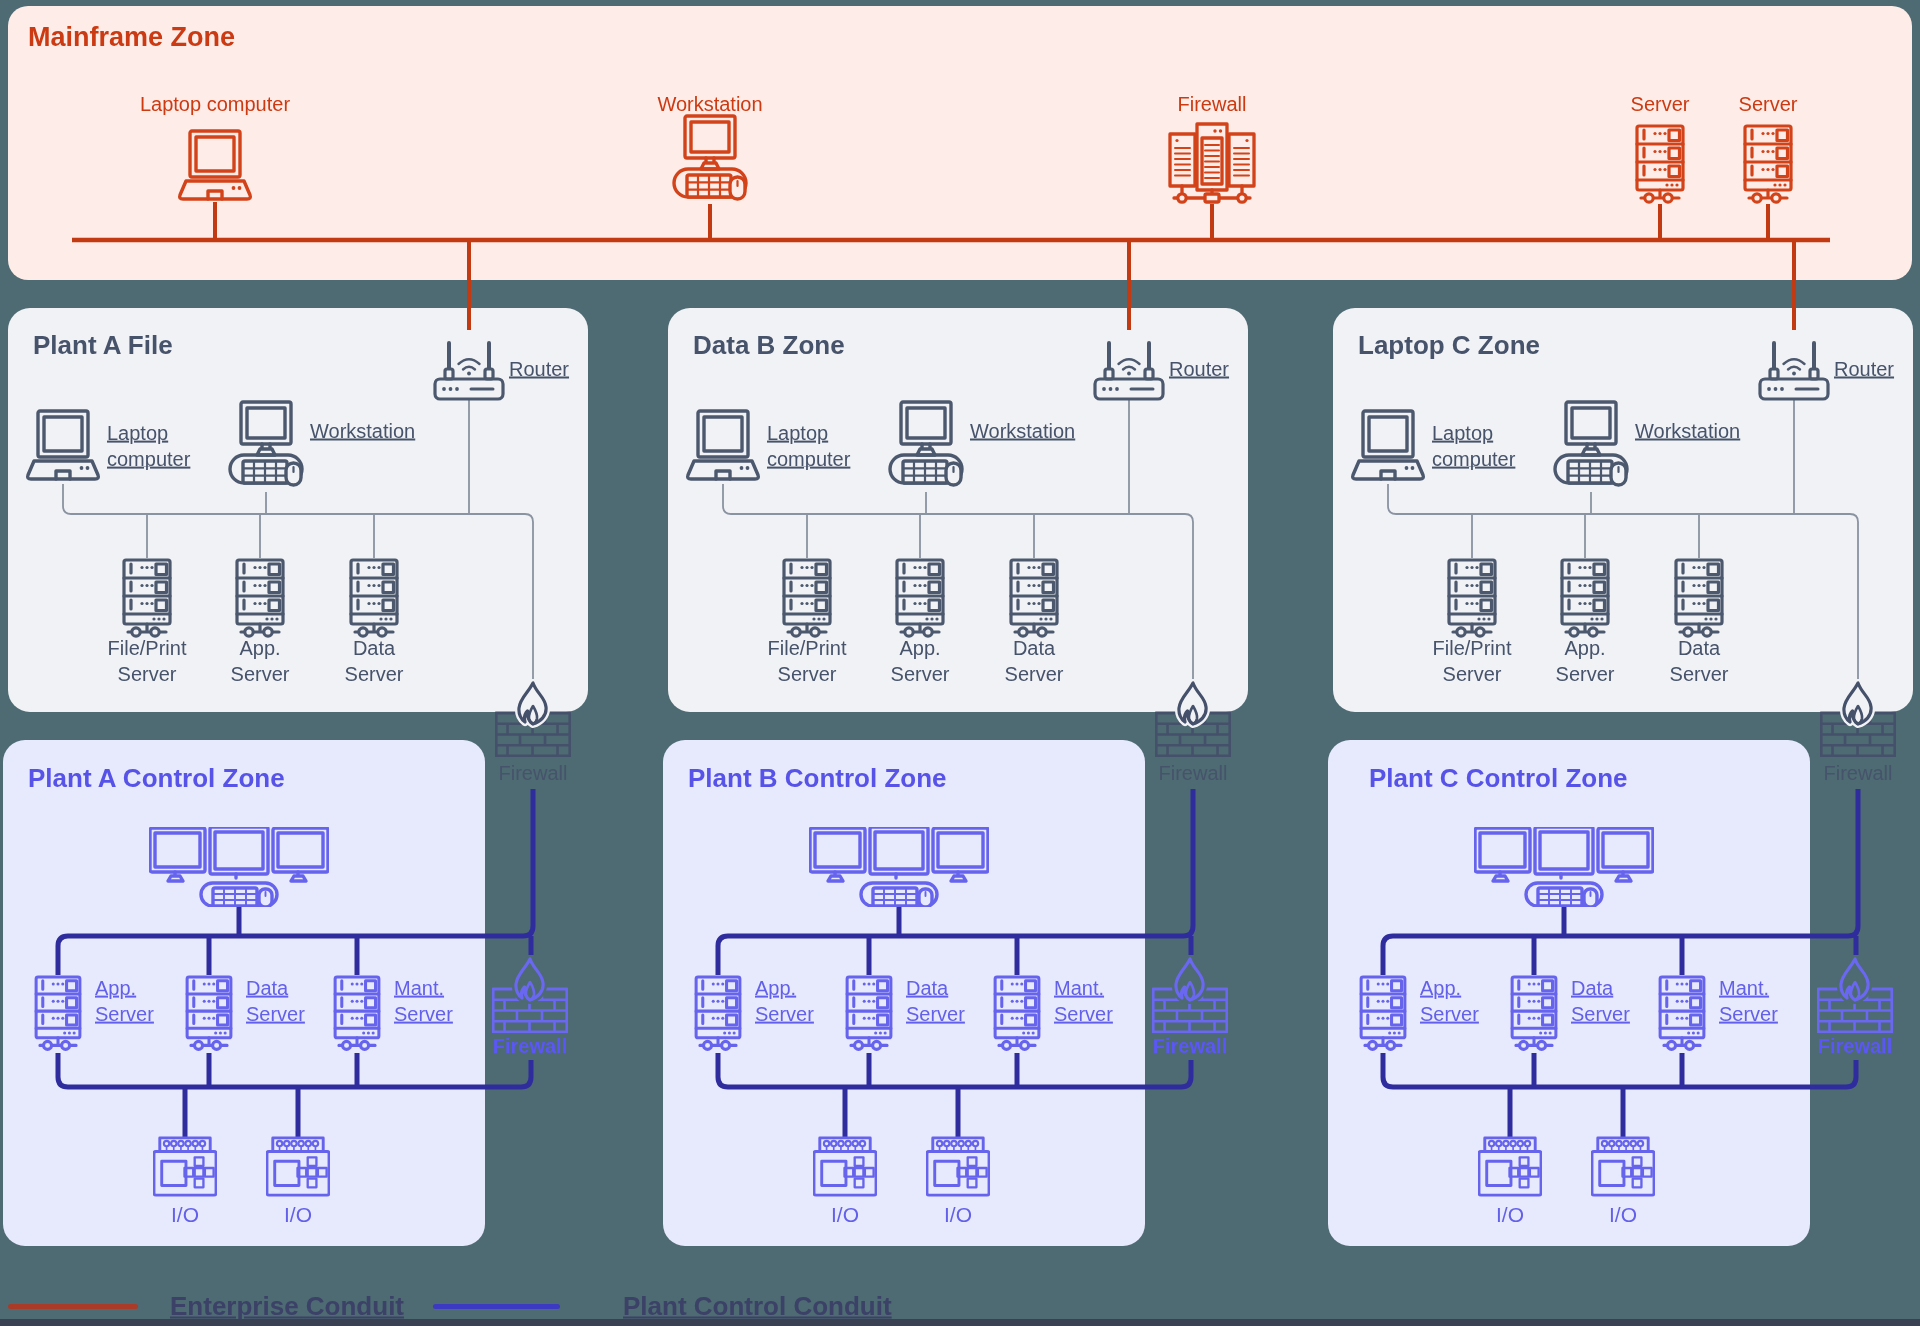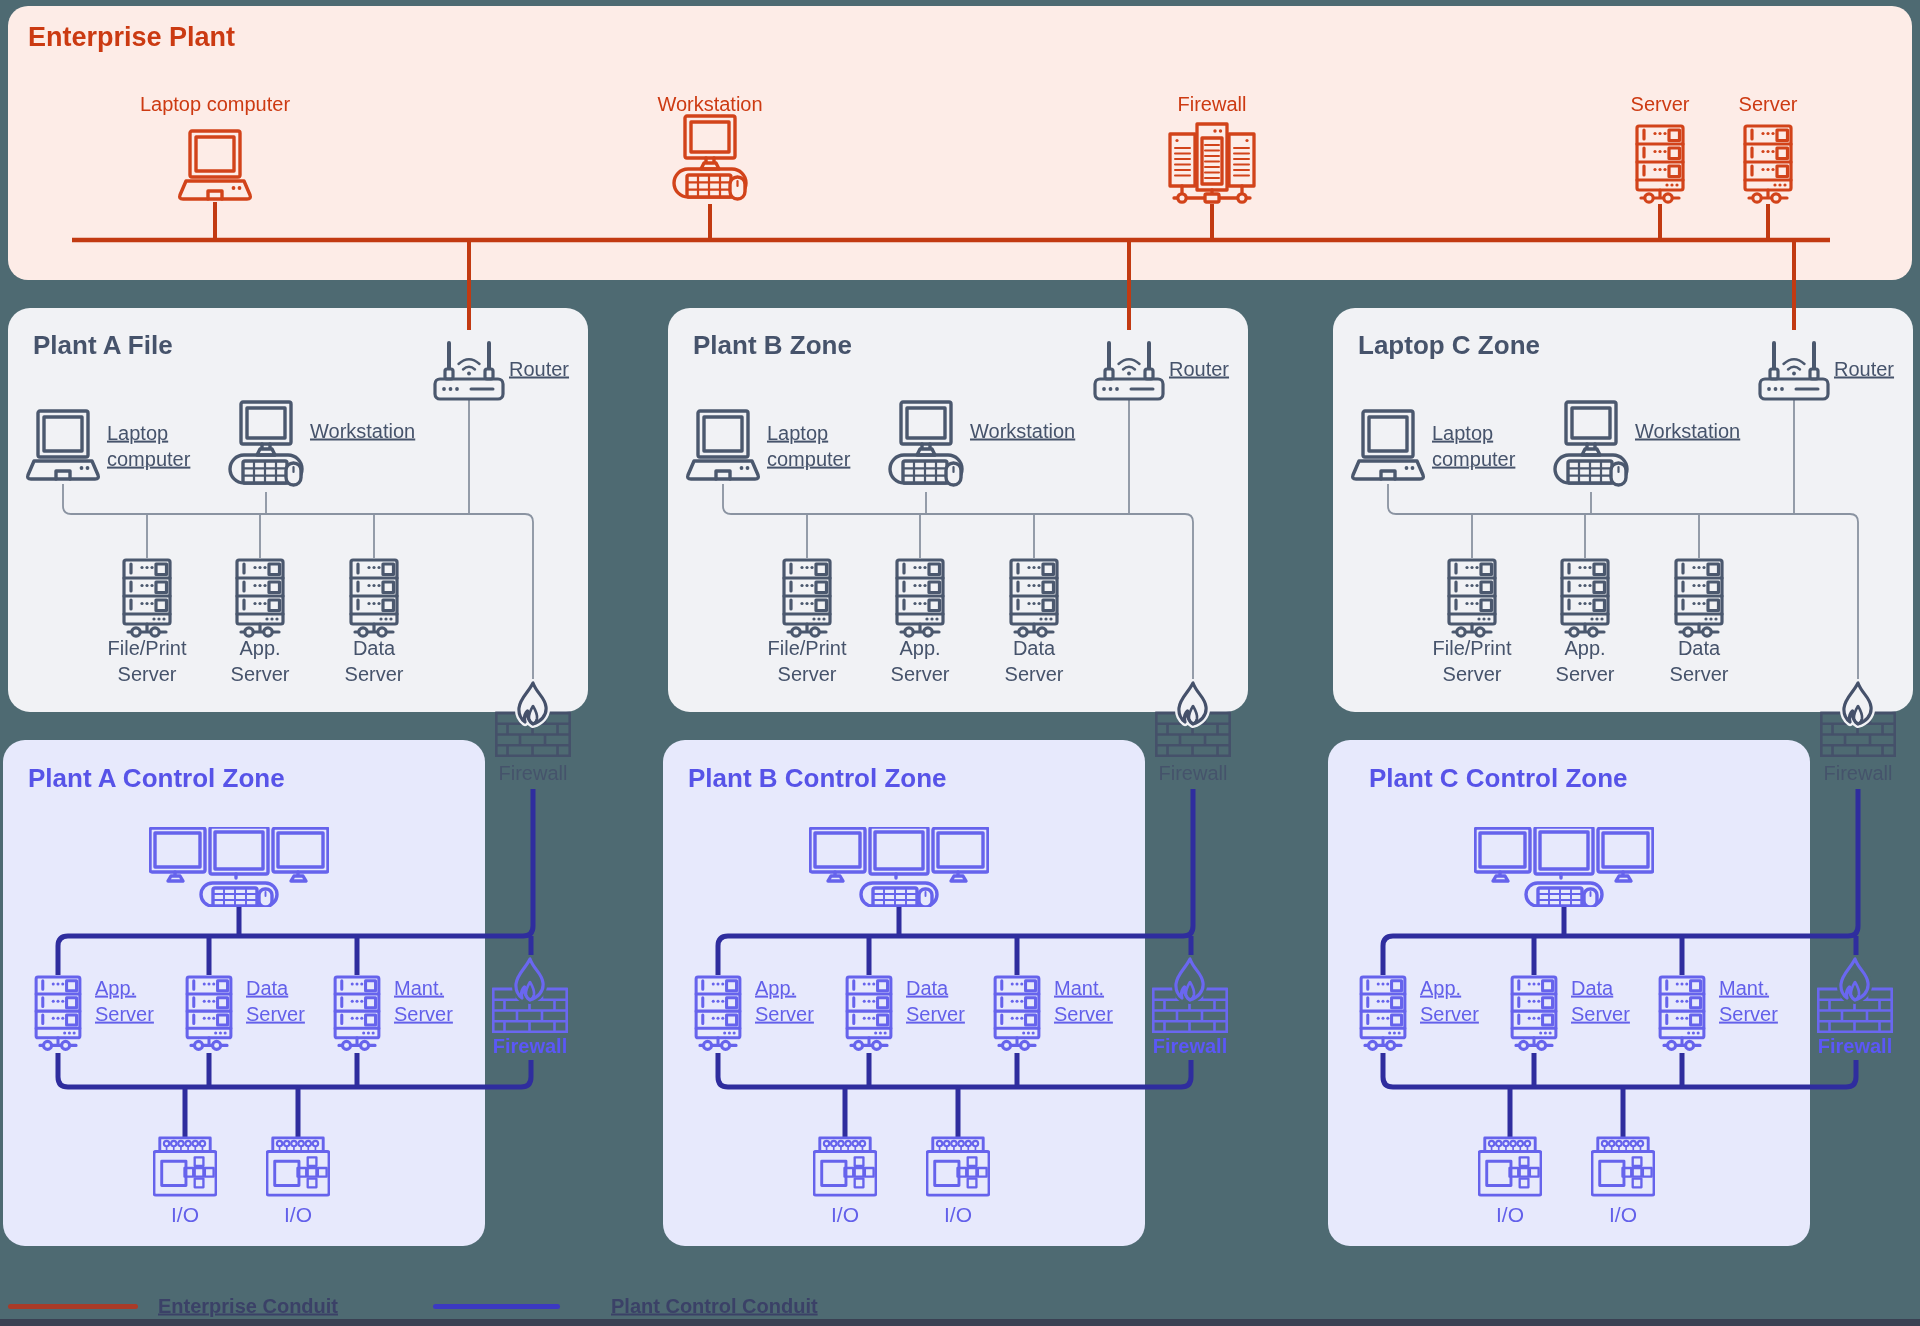--- a/index.html
+++ b/index.html
@@ -20,21 +20,21 @@
   .l{transform:translateY(-50%);text-decoration:underline;}
   .title-ent{font-size:27px;font-weight:700;color:#cb3a12;}
   .title-plant{font-size:26px;font-weight:700;color:#46536b;}
   .title-control{font-size:26px;font-weight:700;color:#5753e8;}
   .dev-ent{font-size:20px;color:#cd3a12;}
   .dev-slate{font-size:20px;color:#46536b;}
   .dev-purple{font-size:20px;color:#6360ea;}
   .fw-gray{font-size:20px;color:#44506a;opacity:.85;}
   .fw-purple{font-size:20px;font-weight:700;color:#5b57f7;}
   .io-lbl{font-size:21px;color:#6360ea;}
-  .legend-text{font-size:20px;font-weight:600;color:#3b4167;}
+  .legend-text{font-size:26px;font-weight:600;color:#3b4167;margin-left:12px;}
   .legend-line{position:absolute;height:5px;border-radius:3px;top:1304px;}
   .bottom-strip{position:absolute;left:0;top:1319px;width:1920px;height:7px;background:#3a4153;}
   svg .halo-f{fill:var(--halo,none);}
   .ic-orange{color:#d2431a;}
   .ic-slate{color:#4b586e;}
   .ic-purple{color:#6663ec;}
   .ic-fw-gray{color:#45516a;}
   .ic-fw-purple{color:#6a67f0;}
 </style>
 </head>
@@ -229,21 +229,21 @@
     <use href="#sym-mainframe" x="1168" y="122" width="88" height="84"></use>
     <use href="#sym-server" x="1634" y="124" width="52" height="82"></use>
     <use href="#sym-server" x="1742" y="124" width="52" height="82"></use>
   </g>
 
   <use href="#net-column" x="0"></use>
   <use href="#net-column" x="660"></use>
   <use href="#net-column" x="1325"></use>
 </svg>
 
-<div class="lbl title-ent" style="left:28px;top:22px">Enterprise Plant</div>
+<div class="lbl title-ent" style="left:28px;top:22px">Mainframe Zone</div>
 <div class="lbl dev-ent c" style="left:215px;top:104px">Laptop computer</div>
 <div class="lbl dev-ent c" style="left:710px;top:104px">Workstation</div>
 <div class="lbl dev-ent c" style="left:1212px;top:104px">Firewall</div>
 <div class="lbl dev-ent c" style="left:1660px;top:104px">Server</div>
 <div class="lbl dev-ent c" style="left:1768px;top:104px">Server</div>
 
 <div class="col" style="left:0px">
   <div class="lbl title-plant" style="left:33px;top:330px">Plant A File</div>
   <div class="lbl dev-slate l" style="left:509px;top:369px">Router</div>
   <div class="lbl dev-slate l wrap" style="left:107px;top:446px;width:100px">Laptop computer</div>
@@ -255,21 +255,21 @@
   <div class="lbl title-control" style="left:28px;top:763px">Plant A Control Zone</div>
   <div class="lbl dev-purple l wrap" style="left:95px;top:1001px;width:72px">App. Server</div>
   <div class="lbl dev-purple l wrap" style="left:246px;top:1001px;width:72px">Data Server</div>
   <div class="lbl dev-purple l wrap" style="left:394px;top:1001px;width:72px">Mant. Server</div>
   <div class="lbl fw-purple c" style="left:530px;top:1046px">Firewall</div>
   <div class="lbl io-lbl c" style="left:185px;top:1215px">I/O</div>
   <div class="lbl io-lbl c" style="left:298px;top:1215px">I/O</div>
 </div>
 
 <div class="col" style="left:660px">
-  <div class="lbl title-plant" style="left:33px;top:330px">Plant B Zone</div>
+  <div class="lbl title-plant" style="left:33px;top:330px">Data B Zone</div>
   <div class="lbl dev-slate l" style="left:509px;top:369px">Router</div>
   <div class="lbl dev-slate l wrap" style="left:107px;top:446px;width:100px">Laptop computer</div>
   <div class="lbl dev-slate l" style="left:310px;top:431px">Workstation</div>
   <div class="lbl dev-slate c wrap" style="left:147px;top:661px;width:104px">File/Print Server</div>
   <div class="lbl dev-slate c wrap" style="left:260px;top:661px;width:70px">App. Server</div>
   <div class="lbl dev-slate c wrap" style="left:374px;top:661px;width:70px">Data Server</div>
   <div class="lbl fw-gray c" style="left:533px;top:773px">Firewall</div>
   <div class="lbl title-control" style="left:28px;top:763px">Plant B Control Zone</div>
   <div class="lbl dev-purple l wrap" style="left:95px;top:1001px;width:72px">App. Server</div>
   <div class="lbl dev-purple l wrap" style="left:246px;top:1001px;width:72px">Data Server</div>

